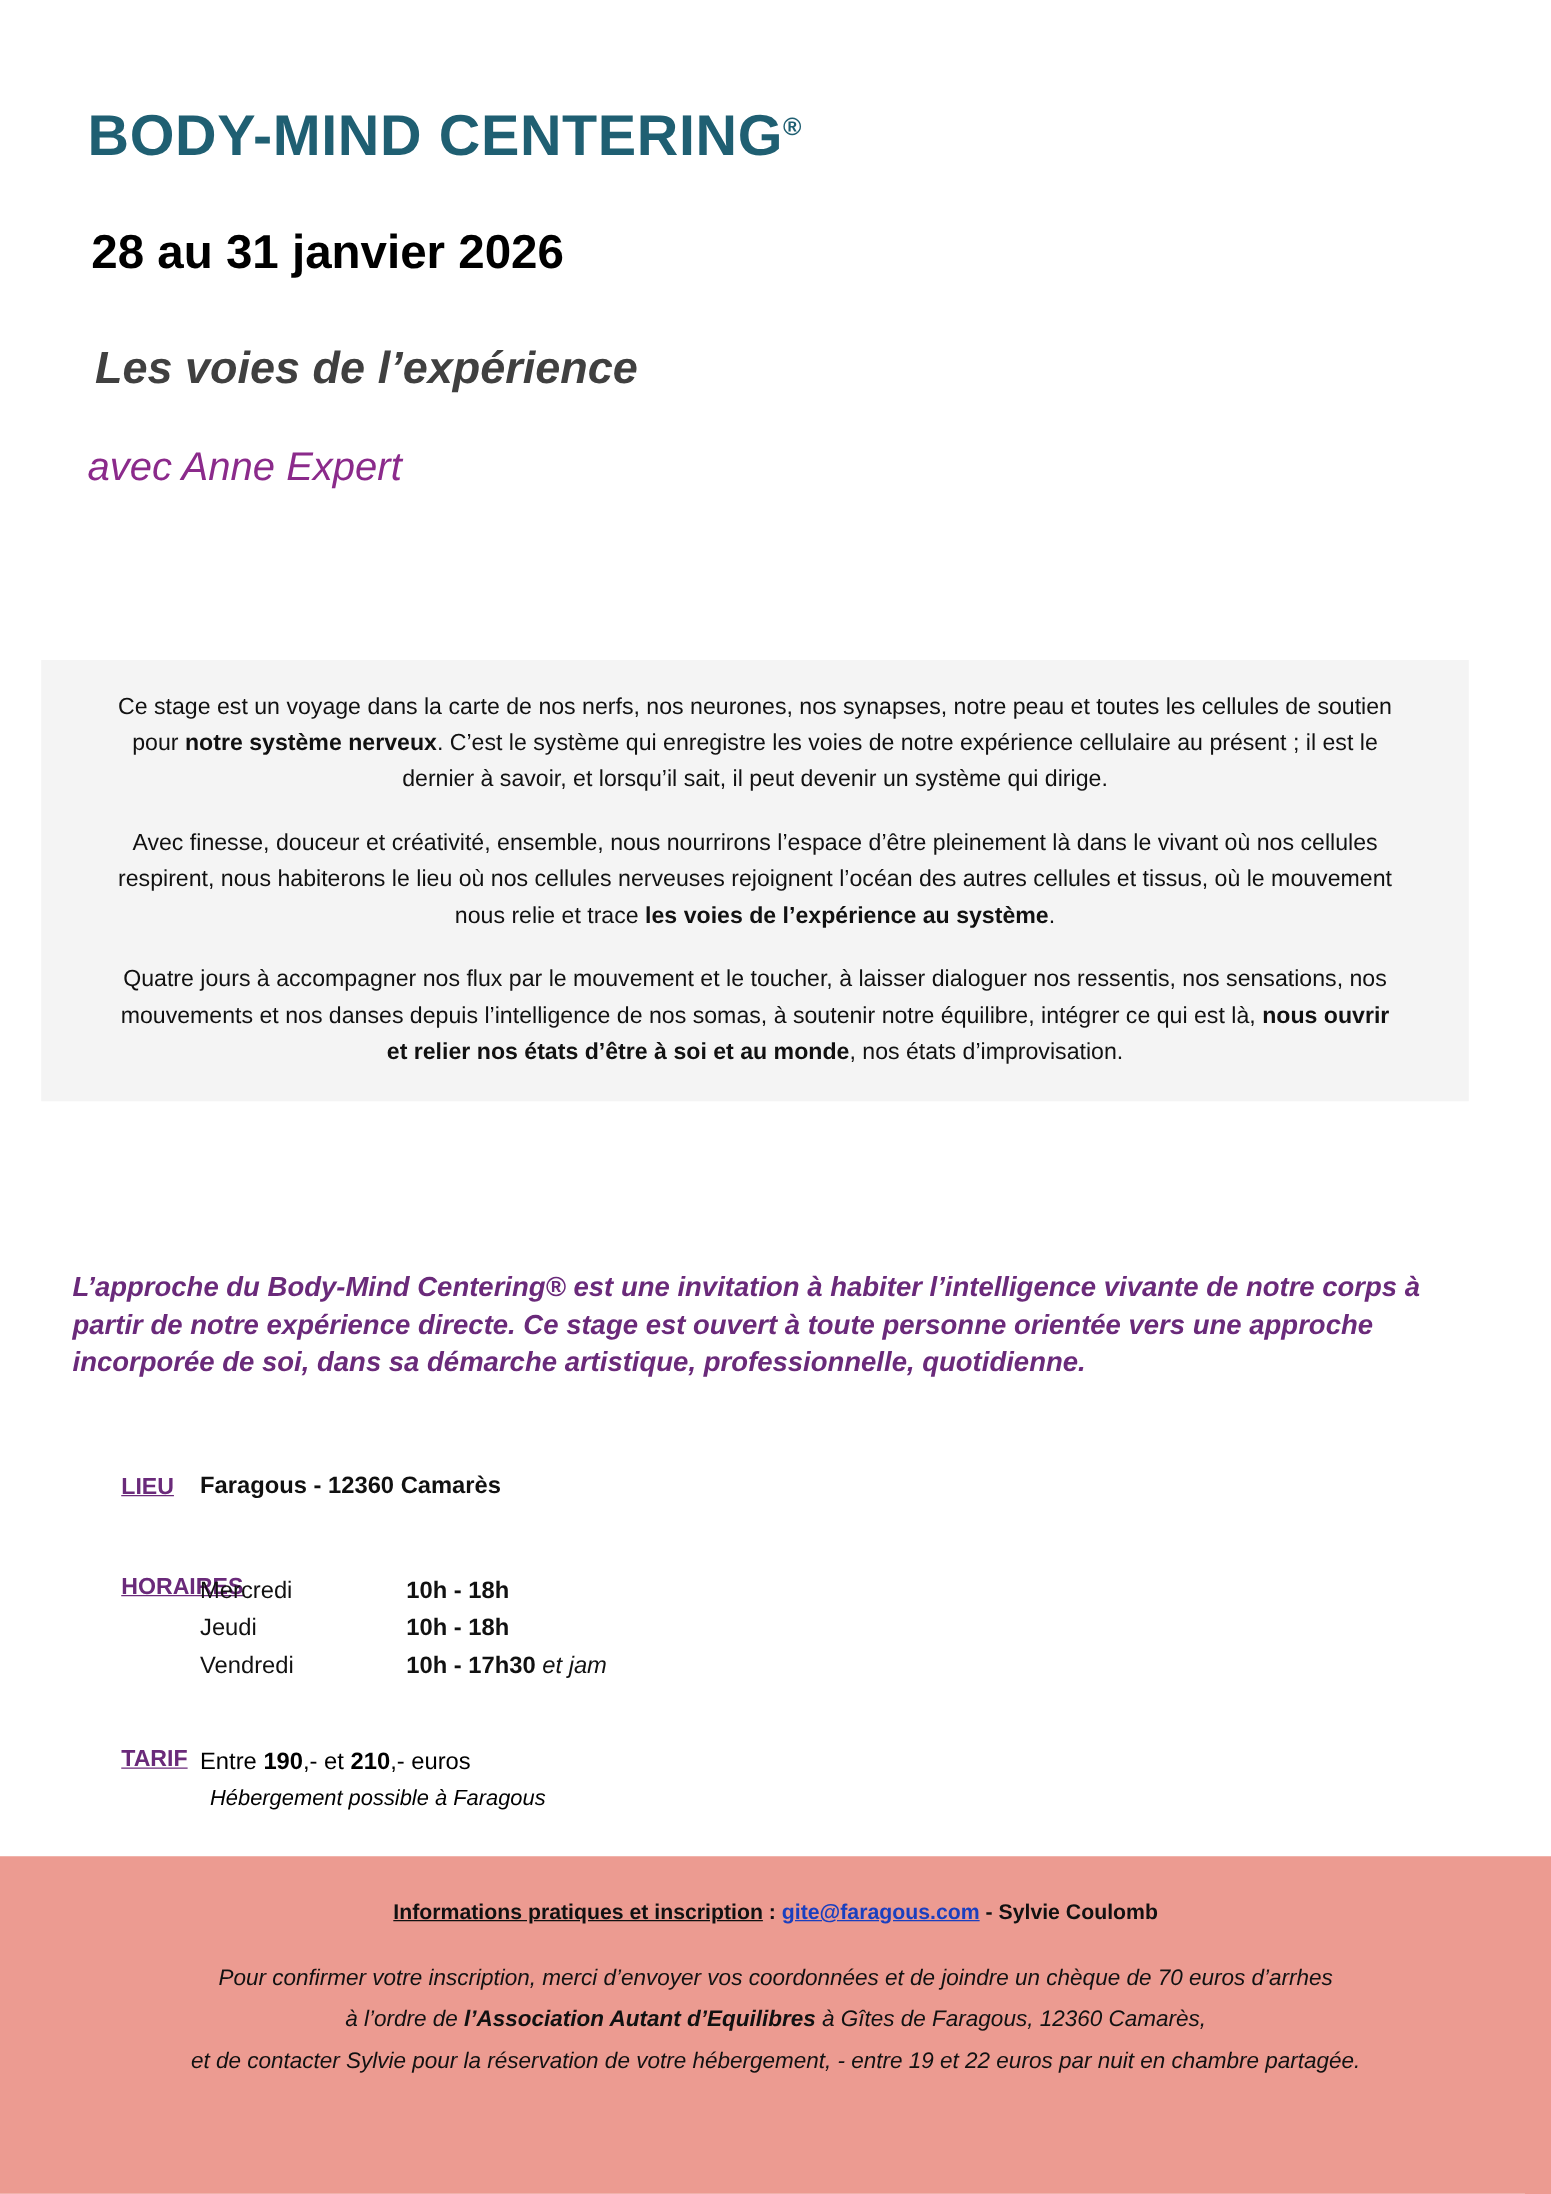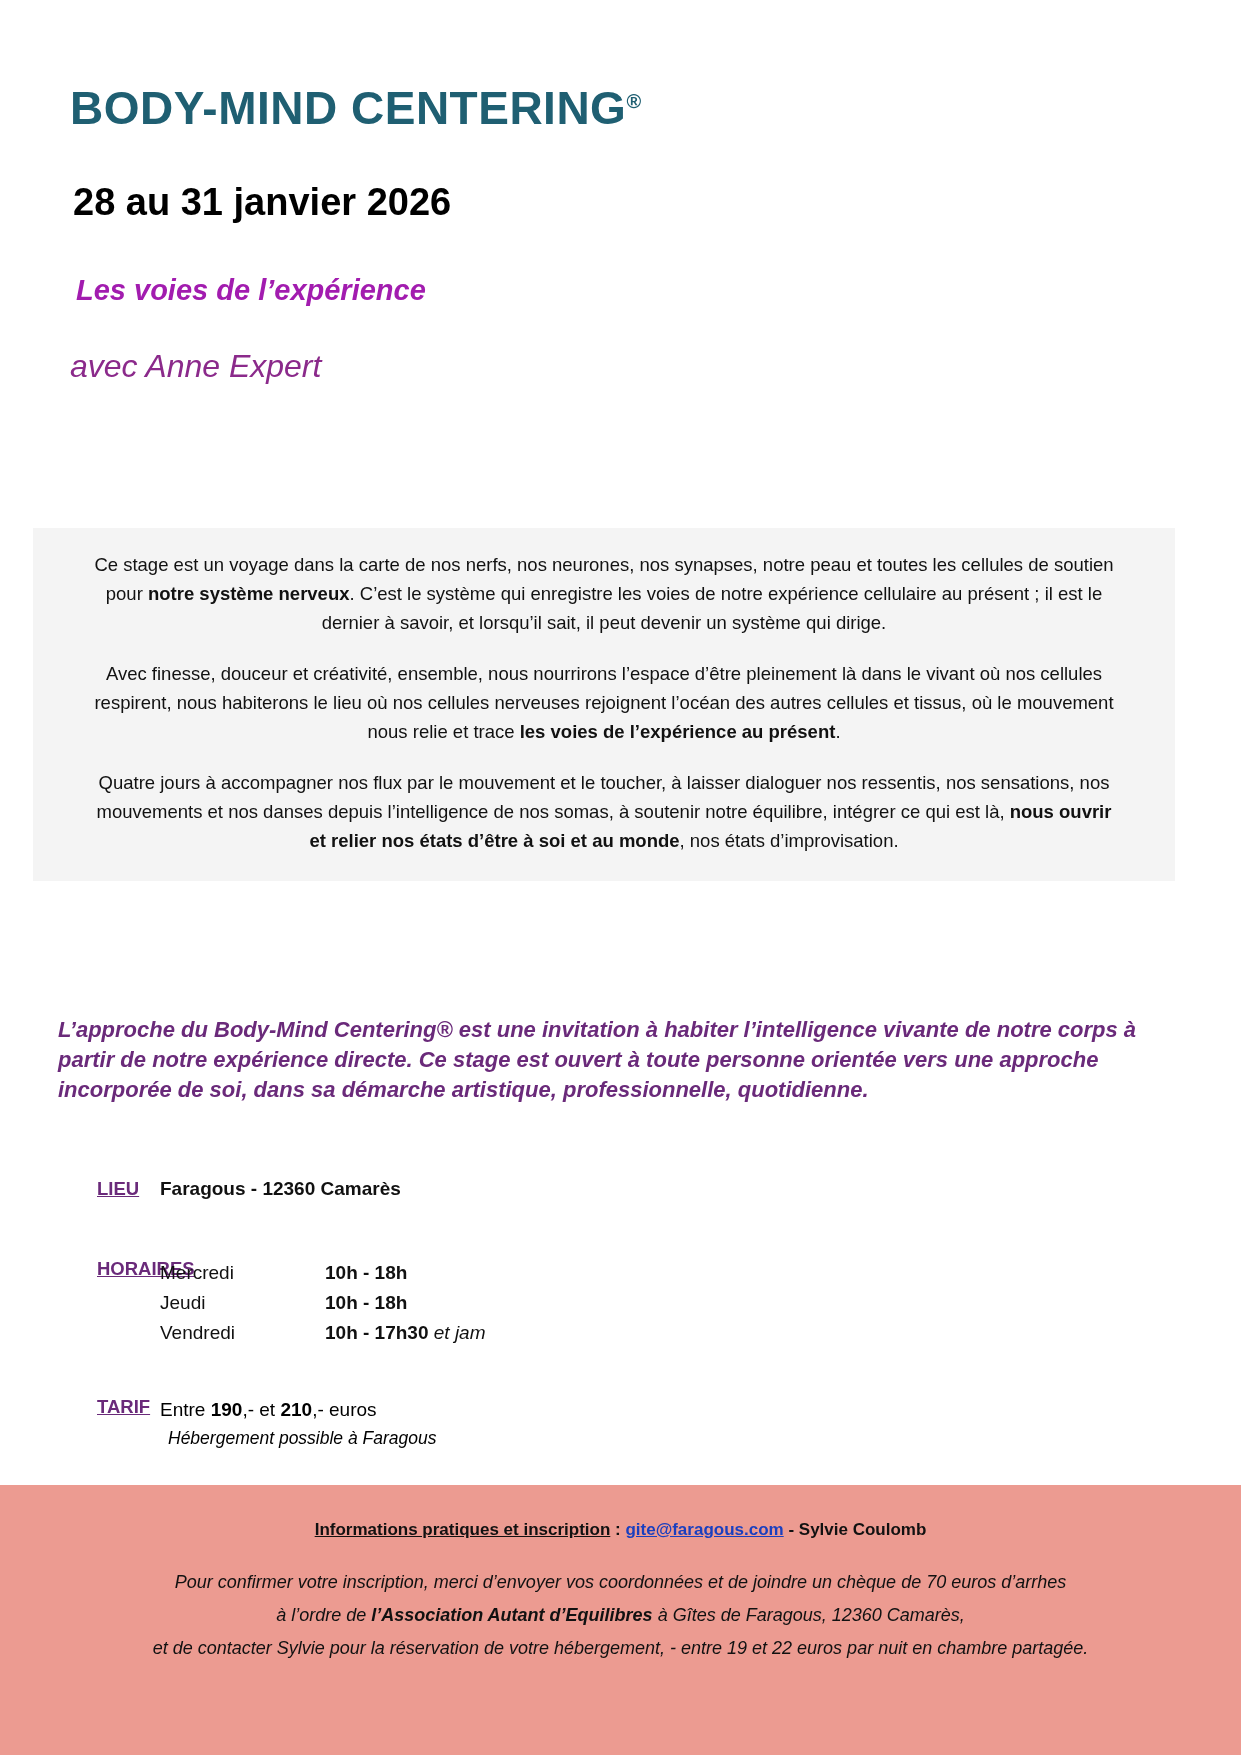--- a/index.html
+++ b/index.html
@@ -42,24 +42,24 @@
     font-weight: bold;
   }
   .date-line {
     font-size: 38px;
     font-weight: bold;
     color: #000000;
     margin: 52px 0 0 3px;
     line-height: 1;
   }
   .subtitle {
-    font-size: 29px;
-    font-weight: bold;
-    font-style: italic;
-    color: #a21caf;
+    font-size: 36px;
+    font-weight: bold;
+    font-style: italic;
+    color: #404040;
     margin: 55px 0 0 6px;
     line-height: 1;
   }
   .with-line {
     font-size: 32px;
     font-style: italic;
     color: #8b2a8b;
     text-align: left;
     margin: 45px 100px 0 0;
     line-height: 1;
@@ -209,21 +209,21 @@
 
   <div class="title-block">
     <div class="main-title"><span>BODY-MIND CENTERING</span><span class="reg">®</span></div>
     <div class="date-line">28 au 31 janvier 2026</div>
     <div class="subtitle">Les voies de l’expérience</div>
     <div class="with-line">avec Anne Expert</div>
   </div>
 
   <div class="desc-panel">
     <p><span>Ce stage est un voyage dans la carte de nos nerfs, nos neurones, nos synapses, notre peau et toutes les cellules de soutien pour </span><b>notre système nerveux</b><span>. C’est le système qui enregistre les voies de notre expérience cellulaire au présent ; il est le dernier à savoir, et lorsqu’il sait, il peut devenir un système qui dirige.</span></p>
-    <p><span>Avec finesse, douceur et créativité, ensemble, nous nourrirons l’espace d’être pleinement là dans le vivant où nos cellules respirent, nous habiterons le lieu où nos cellules nerveuses rejoignent l’océan des autres cellules et tissus, où le mouvement nous relie et trace </span><b>les voies de l’expérience au présent</b><span>.</span></p>
+    <p><span>Avec finesse, douceur et créativité, ensemble, nous nourrirons l’espace d’être pleinement là dans le vivant où nos cellules respirent, nous habiterons le lieu où nos cellules nerveuses rejoignent l’océan des autres cellules et tissus, où le mouvement nous relie et trace </span><b>les voies de l’expérience au système</b><span>.</span></p>
     <p><span>Quatre jours à accompagner nos flux par le mouvement et le toucher, à laisser dialoguer nos ressentis, nos sensations, nos mouvements et nos danses depuis l’intelligence de nos somas, à soutenir notre équilibre, intégrer ce qui est là, </span><b>nous ouvrir et relier nos états d’être à soi et au monde</b><span>, nos états d’improvisation</span><span>.</span></p>
   </div>
 
   <div class="approach">L’approche du Body-Mind Centering® est une invitation à habiter l’intelligence vivante de notre corps à partir de notre expérience directe. Ce stage est ouvert à toute personne orientée vers une approche incorporée de soi, dans sa démarche artistique, professionnelle, quotidienne.</div>
 
   <div class="info">
 
     <div class="info-row">
       <div class="info-label">LIEU</div>
       <div class="info-value bold">Faragous - 12360 Camarès</div>

